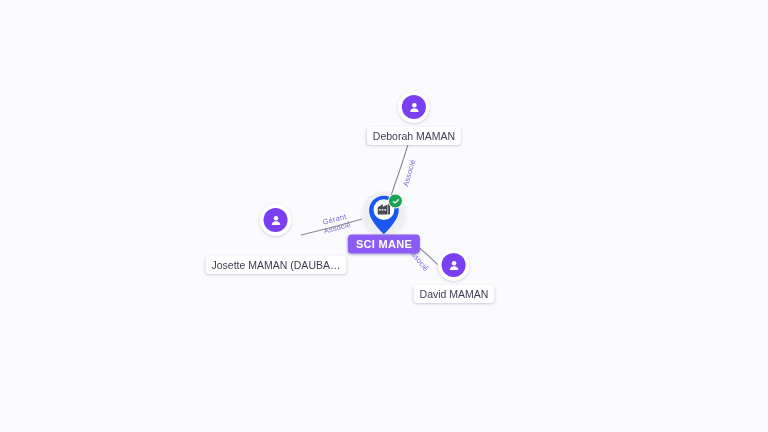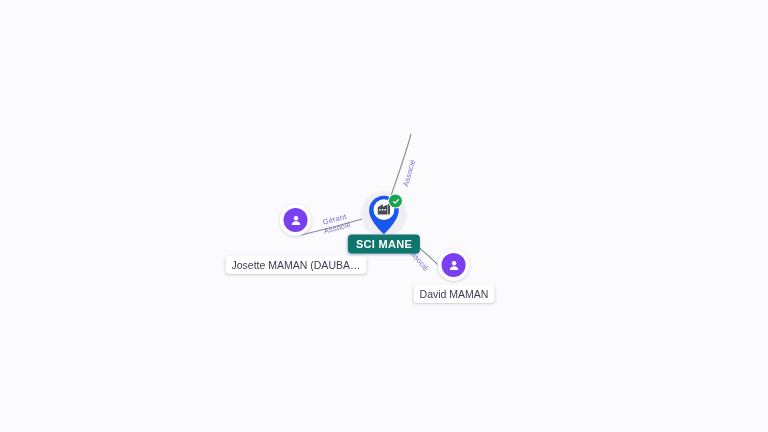--- a/index.html
+++ b/index.html
@@ -125,21 +125,21 @@
     height: 13px;
     border-radius: 50%;
     background: #19a352;
     border: 1.4px solid #ffffff;
     display: flex;
     align-items: center;
     justify-content: center;
   }
   .company-label {
     margin-top: -4px;
-    background: #0f766e;
+    background: #8b5cf6;
     border-radius: 4px;
     color: #ffffff;
     font-size: 11px;
     font-weight: bold;
     letter-spacing: .3px;
     line-height: 13px;
     padding: 3px 8px;
     white-space: nowrap;
     box-shadow: 0 1px 2.5px rgba(20,40,120,.30);
   }
@@ -155,22 +155,33 @@
     <path class="edge-line" d="M 447,274 C 432,258 414,243 404,235"></path>
   </svg>
 
   <div class="edge-label" style="left:401px; top:185px; transform: rotate(-74deg);">Associé</div>
 
   <div class="edge-label two-line" style="left:322px; top:219px; transform: rotate(-15deg);">Gérant</div>
   <div class="edge-label two-line" style="left:323px; top:228px; transform: rotate(-15deg);">Associé</div>
 
   <div class="edge-label" style="left:413px; top:246px; transform: rotate(50deg);">Associé</div>
 
-
-  <div class="node" style="left:296px; top:239px;gap:16px;">
+  <div class="node" style="left:414px; top:118px;">
+    <div class="avatar-ring">
+      <div class="avatar-disc">
+        <svg width="15" height="15" viewBox="0 0 24 24" fill="#ffffff">
+          <circle cx="12" cy="8.2" r="3.6"></circle>
+          <path d="M5.2 19.2c0-3.8 3.1-5.9 6.8-5.9s6.8 2.1 6.8 5.9z"></path>
+        </svg>
+      </div>
+    </div>
+    <div class="node-label">Deborah MAMAN</div>
+  </div>
+
+  <div class="node" style="left:276px; top:239px;gap:16px;">
     <div class="avatar-ring">
       <div class="avatar-disc">
         <svg width="15" height="15" viewBox="0 0 24 24" fill="#ffffff">
           <circle cx="12" cy="8.2" r="3.6"></circle>
           <path d="M5.2 19.2c0-3.8 3.1-5.9 6.8-5.9s6.8 2.1 6.8 5.9z"></path>
         </svg>
       </div>
     </div>
     <div class="node-label">Josette MAMAN (DAUBA…</div>
   </div>

